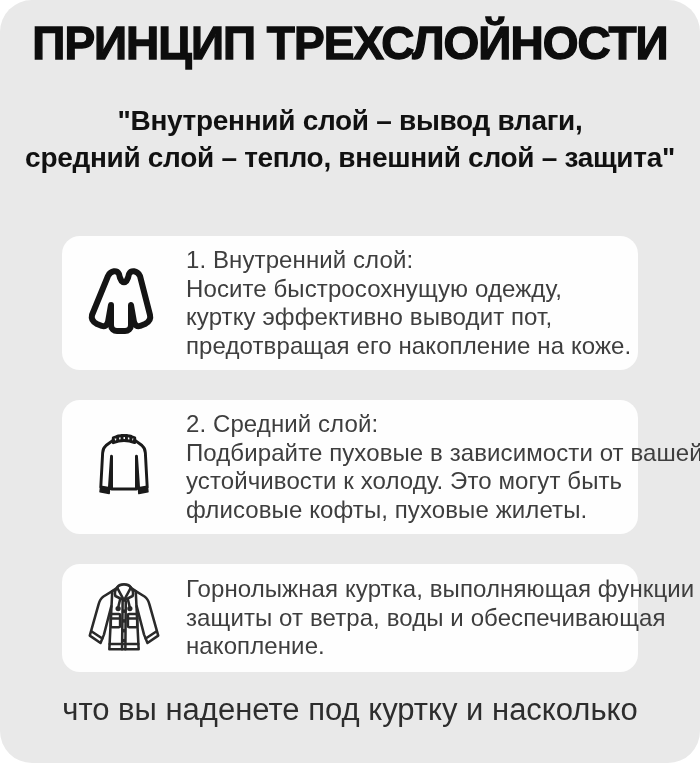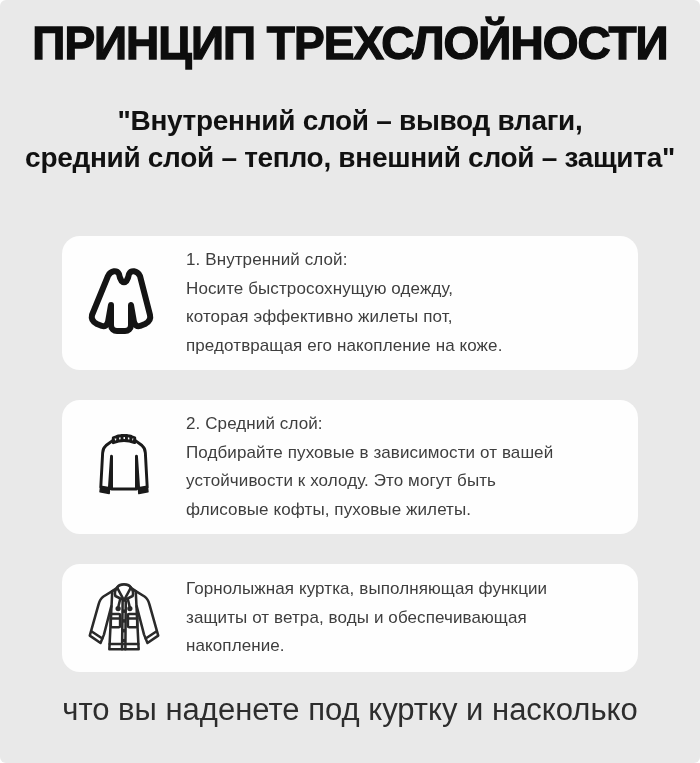--- a/index.html
+++ b/index.html
@@ -6,21 +6,21 @@
     margin: 0;
     padding: 0;
     background: #ffffff;
     font-family: "Liberation Sans", sans-serif;
   }
   .poster {
     position: relative;
     width: 700px;
     height: 763px;
     background: #e9e9e9;
-    border-radius: 6px;
+    border-radius: 32px;
     overflow: hidden;
     box-sizing: border-box;
   }
   .page-title {
     margin: 0;
     padding-top: 17px;
     text-align: center;
     font-size: 46px;
     line-height: 52px;
     font-weight: 900;
@@ -55,21 +55,21 @@
     padding: 10px 8px 10px 0;
   }
   .card-icon-wrap {
     flex: 0 0 124px;
     display: flex;
     justify-content: center;
     align-items: center;
   }
   .card-body {
     flex: 1 1 auto;
-    font-size: 17px;
+    font-size: 24px;
     line-height: 28.5px;
     color: #3e3e3e;
     letter-spacing: 0.1px;
   }
   .card-line { white-space: nowrap; }
   .footer-note {
     margin-top: 17px;
     text-align: center;
     font-size: 31px;
     line-height: 42px;
@@ -115,21 +115,21 @@
                      C 23 62, 21 64, 18 63
                      L 13 61
                      C 9 59, 7 56, 8 52
                      Z"></path>
           </svg>
         </span>
       </div>
       <div class="card-body">
         <div class="card-line">1. Внутренний слой:</div>
         <div class="card-line">Носите быстросохнущую одежду,</div>
-        <div class="card-line">которая эффективно жилеты пот,</div>
+        <div class="card-line">куртку эффективно выводит пот,</div>
         <div class="card-line">предотвращая его накопление на коже.</div>
       </div>
     </div>
 
     <div class="card">
       <div class="card-icon-wrap">
         <span>
           <svg width="78" height="78" viewBox="0 0 80 80" fill="none" stroke="#1a1a1a" stroke-width="3" stroke-linejoin="round" stroke-linecap="round">
 
             <path d="M29 10 Q40 5.5 51 10 L51 15 Q40 10.5 29 15 Z"></path>

